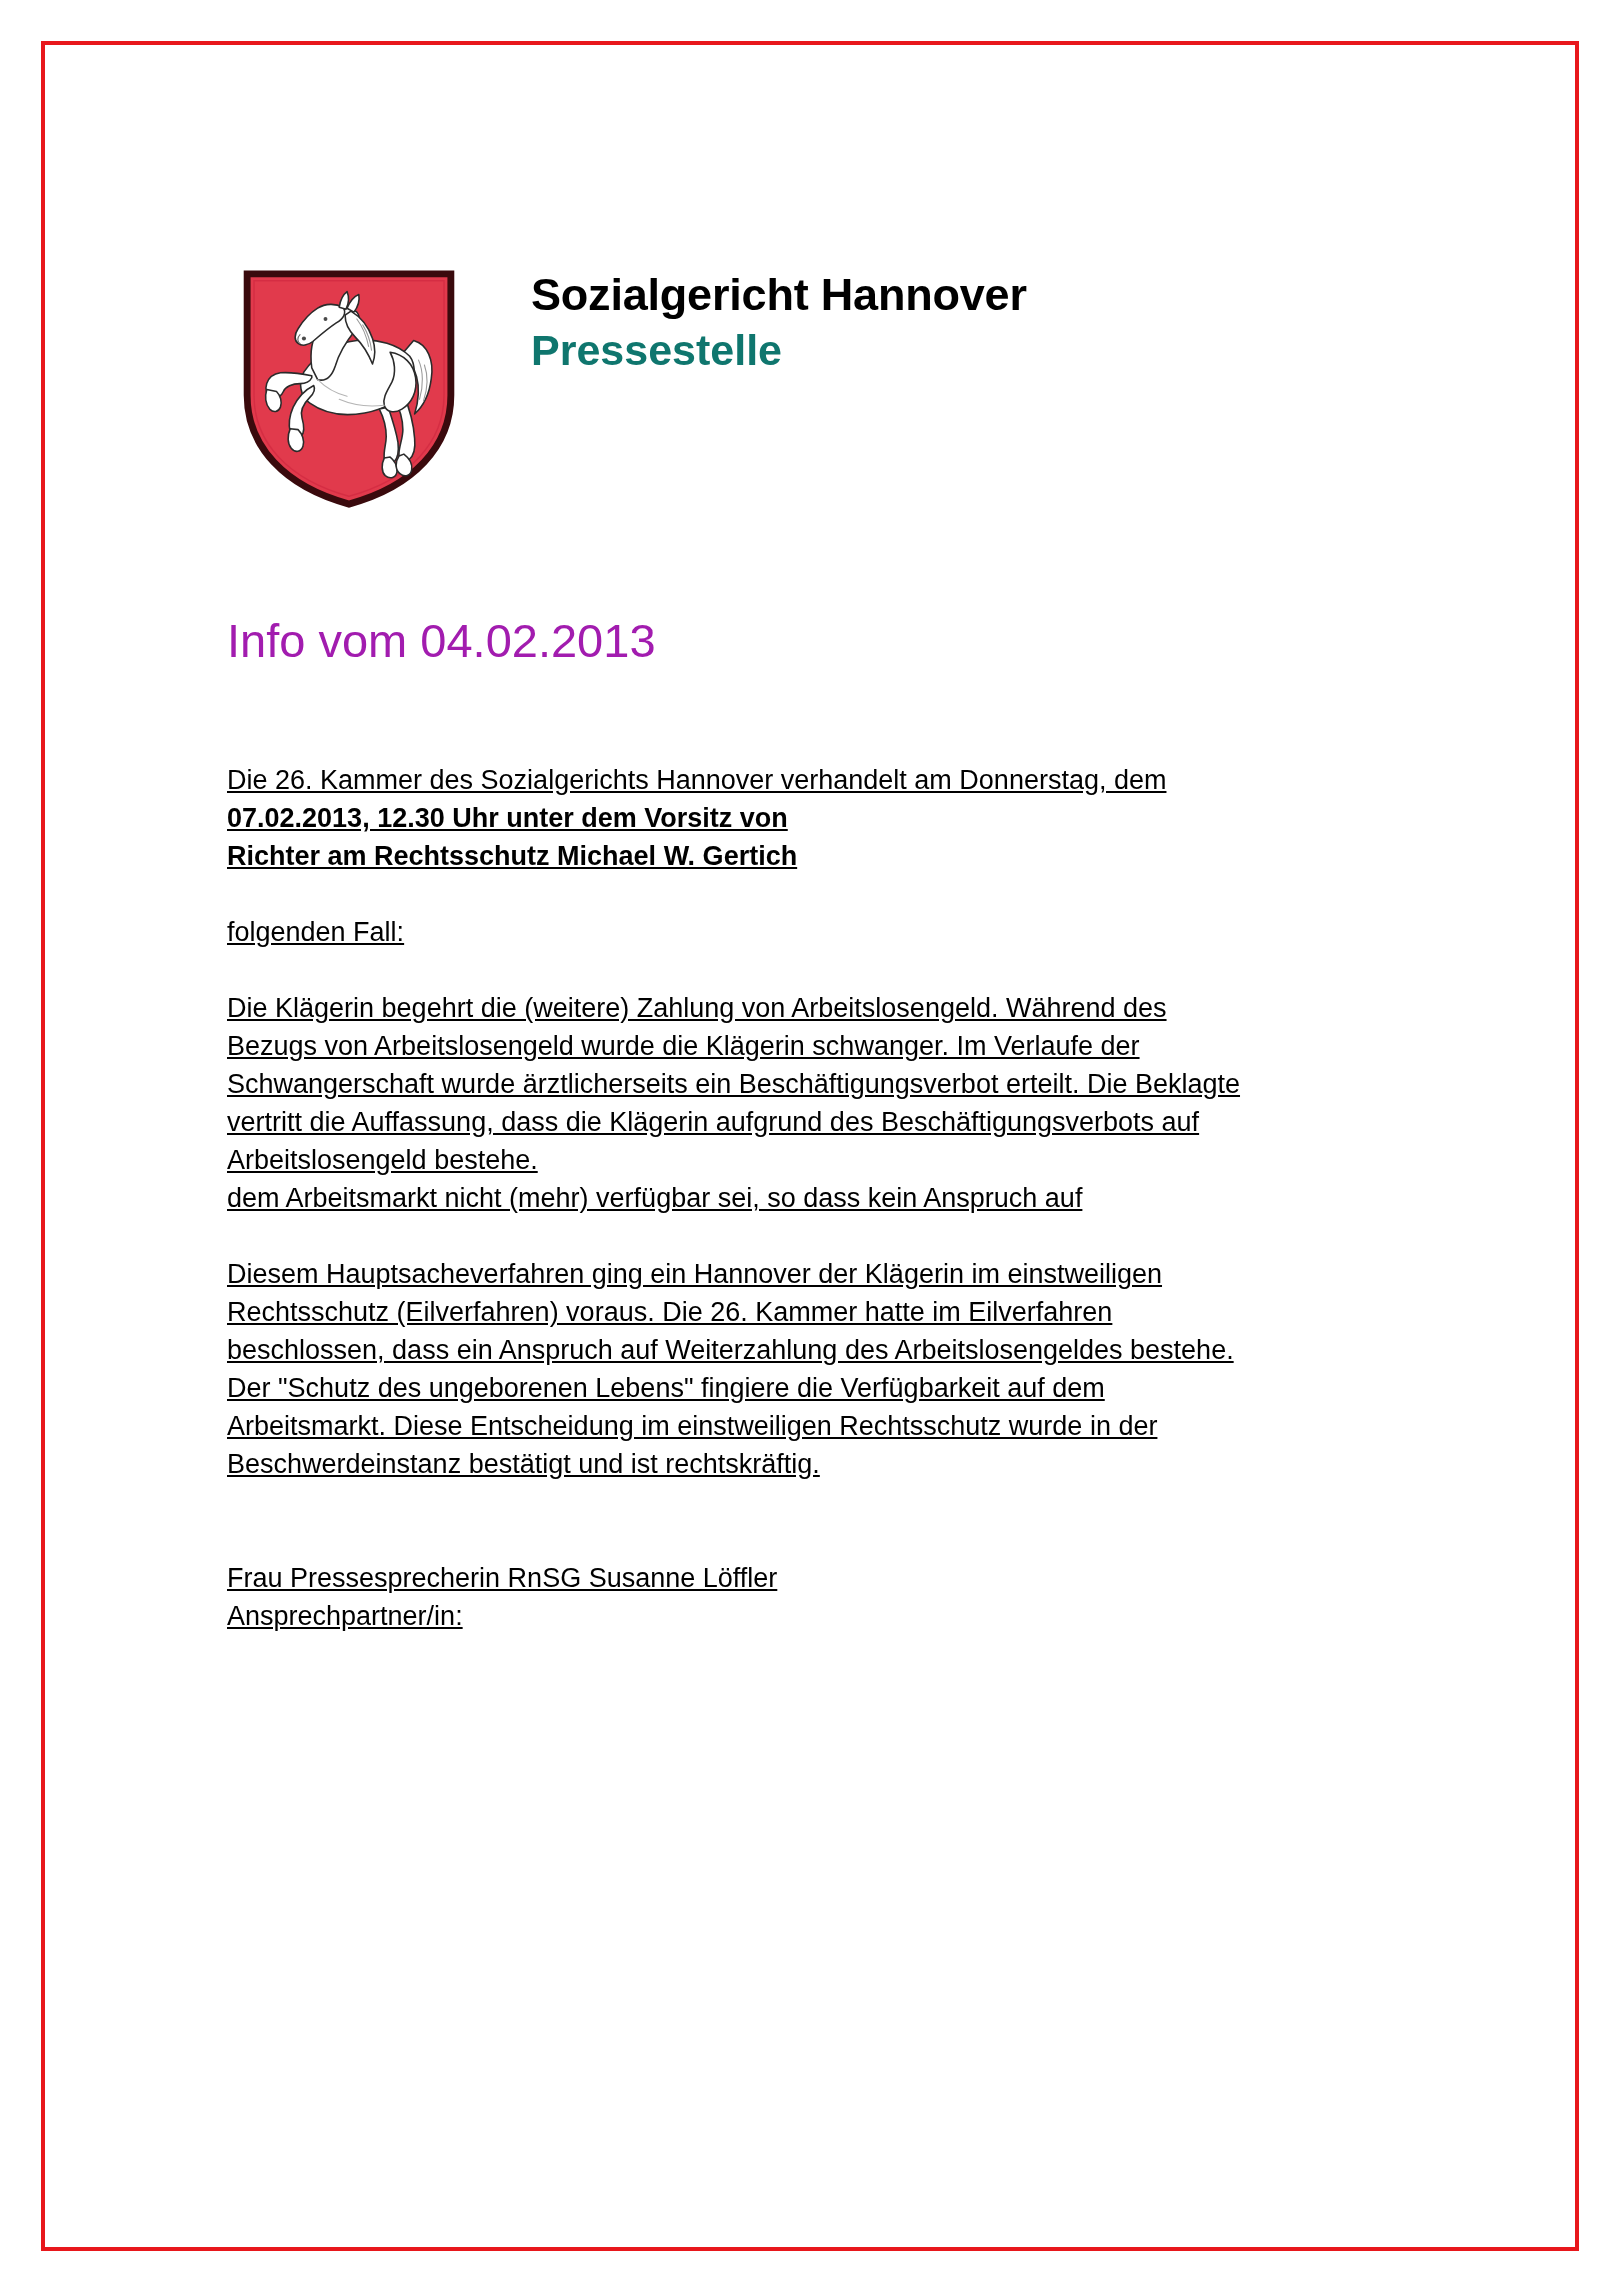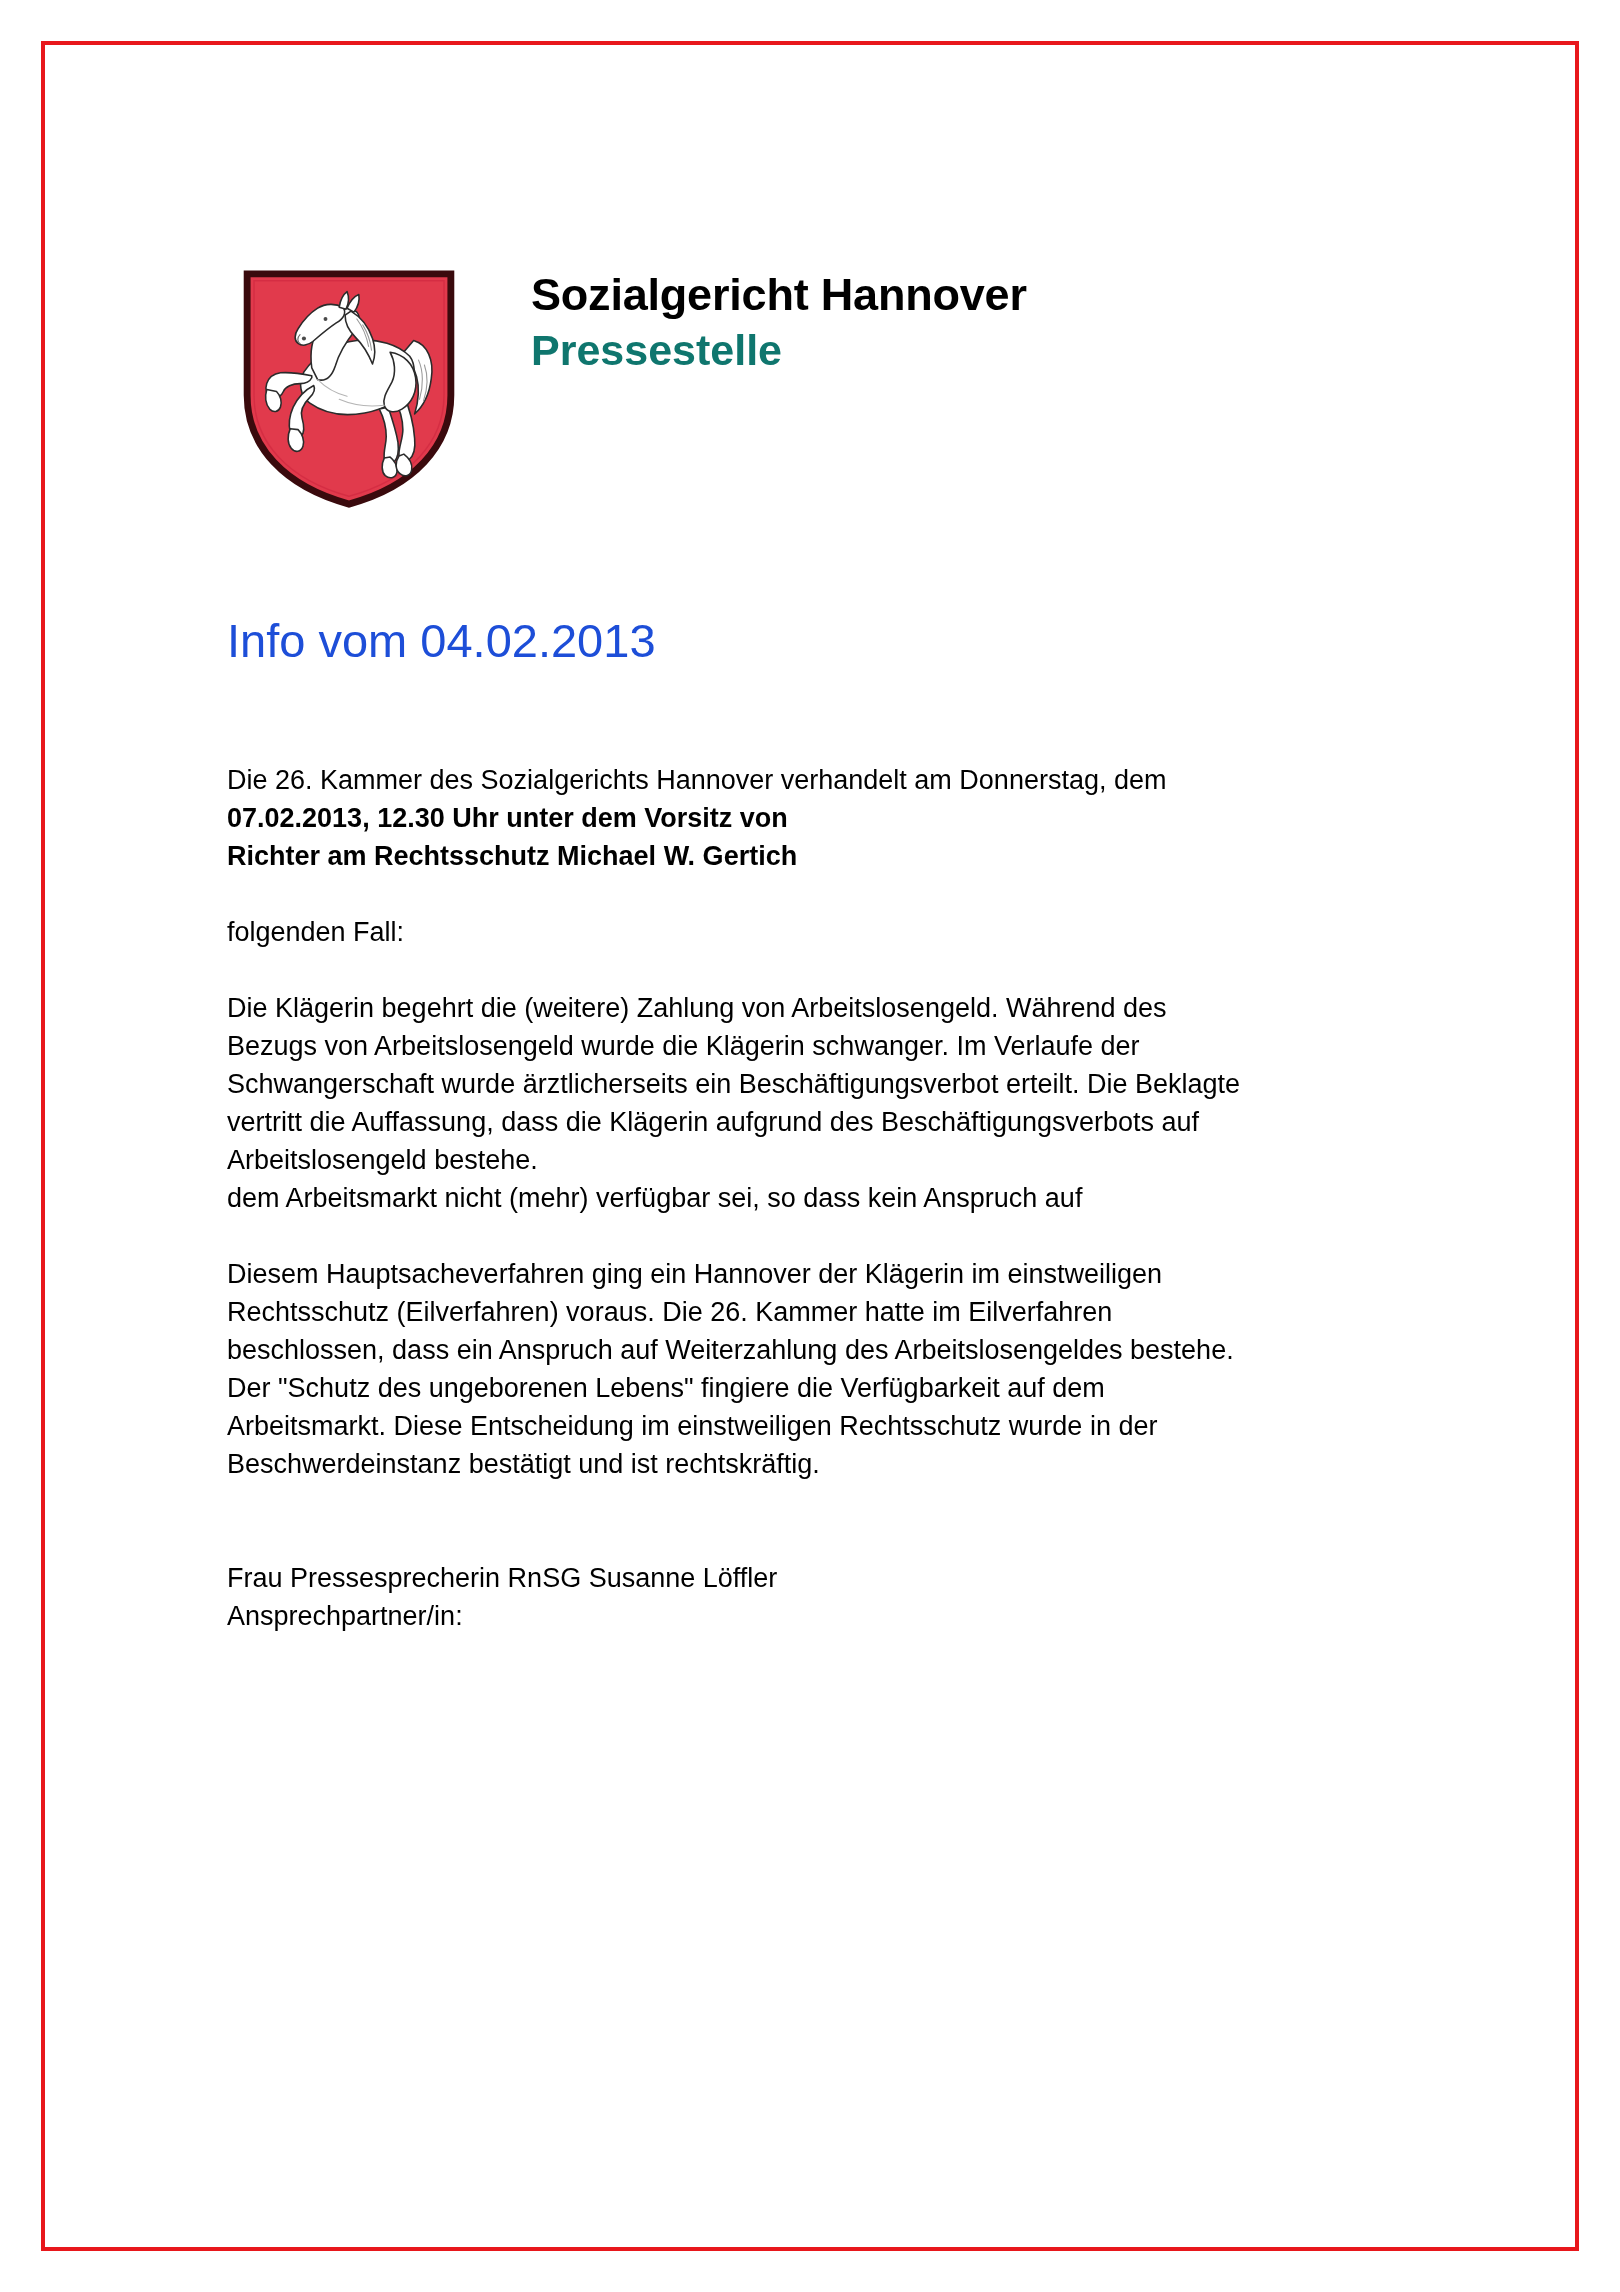--- a/index.html
+++ b/index.html
@@ -72,21 +72,21 @@
     white-space: nowrap;
   }
 
   
   #info-heading {
     position: absolute;
     left: 182px;
     top: 537px;
     font-size: 47px;
     font-weight: normal;
-    color: #1d4ed8;
+    color: #a21caf;
     white-space: nowrap;
   }
 
   
   #body {
     position: absolute;
     left: 182px;
     top: 716px;
     width: 1210px;
     font-size: 27px;
@@ -95,20 +95,21 @@
   }
   .para {
     margin: 0 0 38px 0;
   }
   .para.tight {
     margin-bottom: 0;
   }
   .line {
     display: block;
     white-space: nowrap;
+    text-decoration: underline;
   }
   .bold {
     font-weight: bold;
   }
   #hearing-block {
     margin-bottom: 0;
   }
   #folgenden-line {
     margin: 38px 0 38px 0;
   }

